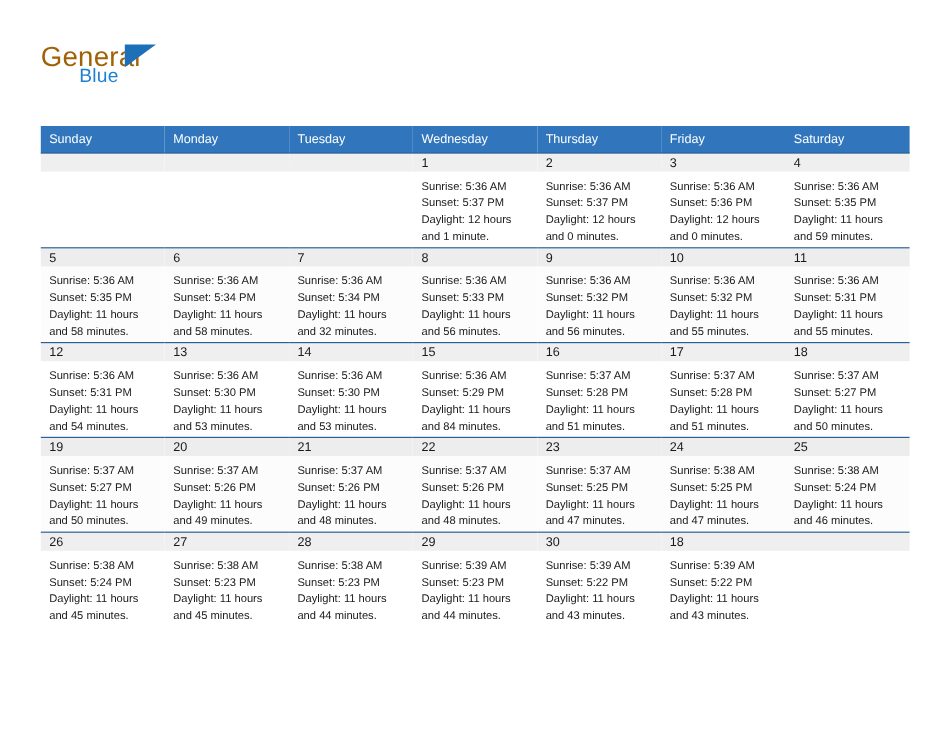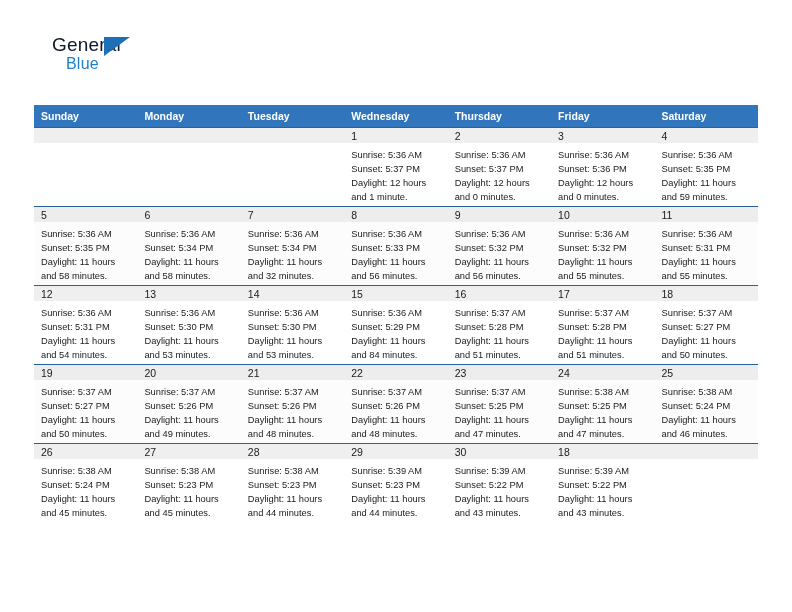--- a/index.html
+++ b/index.html
@@ -33,25 +33,24 @@
     position: absolute;
     left: 0;
     top: 6px;
     width: 200px;
     height: 56px;
   }
   .brand-general {
     position: absolute;
     left: 0;
     top: 0;
-    font-size: 19px;
+    font-size: 23px;
     letter-spacing: 0.2px;
-    color: #0f172a;
+    color: #a16207;
     font-family: "Liberation Sans", sans-serif;
-    margin-left: 18px;
   }
   .brand-tri {
     position: absolute;
     left: 70px;
     top: 3px;
     width: 0;
     height: 0;
     border-left: 26px solid #1d6fb8;
     border-bottom: 19px solid transparent;
   }
@@ -89,21 +88,21 @@
     left: 34px;
     top: 105px;
     width: 724px;
     border-collapse: collapse;
     table-layout: fixed;
   }
   .calendar th {
     background: #3176bc;
     color: #ffffff;
     font-size: 10.5px;
-    font-weight: bold;
+    font-weight: normal;
     text-align: left;
     padding: 5px 0 5px 7px;
     height: 10px;
     border: none;
   }
   .calendar td {
     vertical-align: top;
     padding: 0;
     border: none;
     border-top: 1.4px solid #2a6099;

